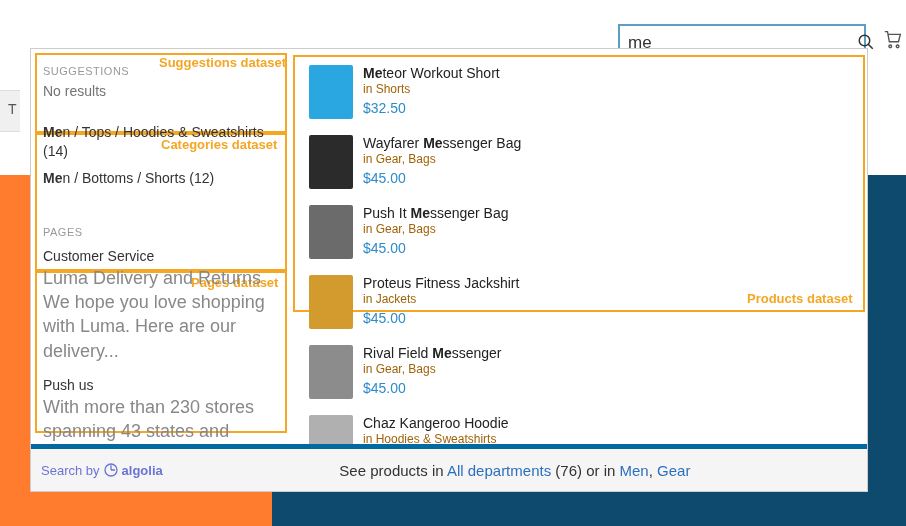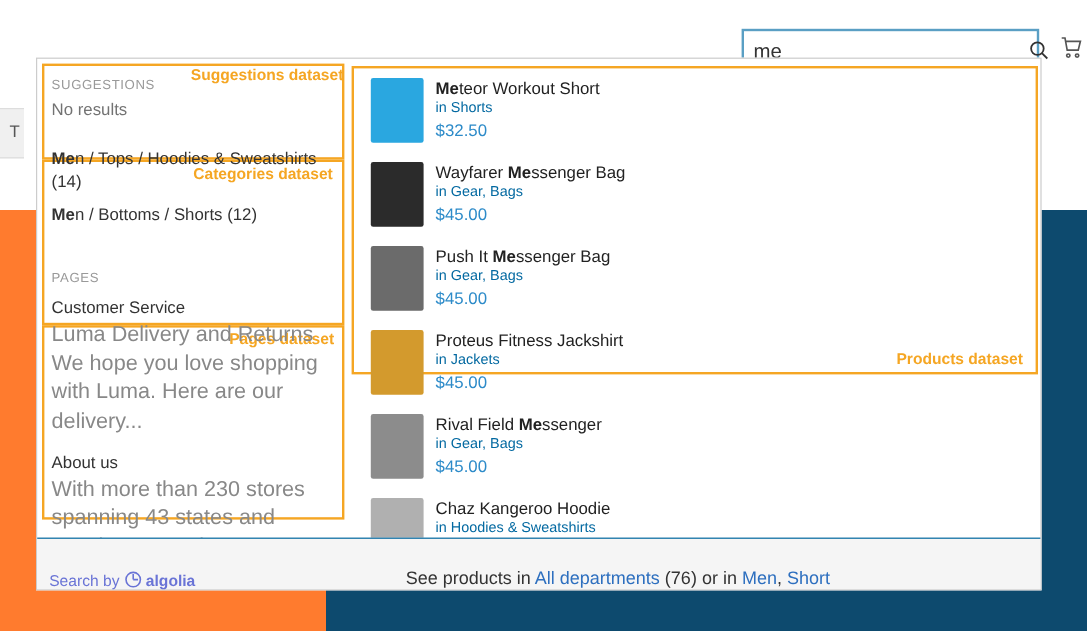--- a/index.html
+++ b/index.html
@@ -25,23 +25,23 @@
   .cat-item b{font-weight:700;}
   .page-item{margin:10px 0 14px 0;cursor:pointer;}
   .page-title{color:#333;}
   .page-snip{color:#888;font-size:18px;line-height:1.35;margin-top:2px;}
   .right-col{position:absolute;left:256px;top:0;width:580px;}
   .prod-grid{display:flex;flex-wrap:wrap;padding:8px 6px;}
   .prod{width:280px;display:flex;margin:8px 16px;cursor:pointer;}
   .thumb{width:44px;height:54px;border-radius:2px;margin-right:10px;flex:none;}
   .prod-title{color:#222;}
   .prod-title b{font-weight:700;}
-  .prod-cat{color:#0369a1;font-size:12px;margin-top:1px;}
+  .prod-cat{color:#a16207;font-size:12px;margin-top:1px;}
   .prod-price{color:#2d8bc9;margin-top:4px;}
-  .footer{position:absolute;left:0;right:0;bottom:0;height:42px;background:#f5f5f5;border-top:1px solid #0369a1;display:flex;align-items:flex-end;}
+  .footer{position:absolute;left:0;right:0;bottom:0;height:42px;background:#f5f5f5;border-top:5px solid #0369a1;display:flex;align-items:center;}
   .searchby{margin-left:10px;color:#6a74d6;font-size:13px;display:flex;align-items:center;}
   .searchby svg{width:16px;height:16px;margin:0 3px;stroke:#6a74d6;fill:none;stroke-width:2;}
   .footer-center{flex:1;text-align:center;color:#333;font-size:15px;}
   .footer-center a{color:#2d6fbf;text-decoration:none;}
 </style>
 </head>
 <body>
 
 <div class="stage">
   <div class="bg-top"></div>
@@ -93,21 +93,21 @@
         <div class="cat-item"><b>Me</b><span>n / Bottoms / Shorts (12)</span></div>
       </div>
 
       <div class="sec-hdr" style="margin-top:18px;">PAGES</div>
       <div class="sec-body">
         <div class="page-item">
           <div class="page-title">Customer Service</div>
           <div class="page-snip">Luma Delivery and Returns We hope you love shopping with Luma. Here are our delivery...</div>
         </div>
         <div class="page-item">
-          <div class="page-title">About us</div>
+          <div class="page-title">Push us</div>
           <div class="page-snip">With more than 230 stores spanning 43 states and growing, Luma is a nationally...</div>
         </div>
       </div>
     </div>
 
     <div class="right-col">
       <div class="prod-grid">
 
         <div class="prod">
           <div class="thumb" style="background:#2aa7e0;"></div>
@@ -163,18 +163,18 @@
     <div class="footer">
       <div class="searchby">
         <span>Search by</span>
         <svg viewBox="0 0 24 24">
             <circle cx="12" cy="12" r="9"></circle>
             <path d="M12 12 L12 5 M12 12 L18 12"></path>
           </svg>
         <span style="font-weight:600;">algolia</span>
       </div>
       <div class="footer-center">
-        <span>See products in </span><a href="#">All departments</a><span> (76) or in </span><a href="#">Men</a><span>, </span><a href="#">Short</a>
+        <span>See products in </span><a href="#">All departments</a><span> (76) or in </span><a href="#">Men</a><span>, </span><a href="#">Gear</a>
       </div>
     </div>
 
   </div>
 </div>
 
 </body></html>

